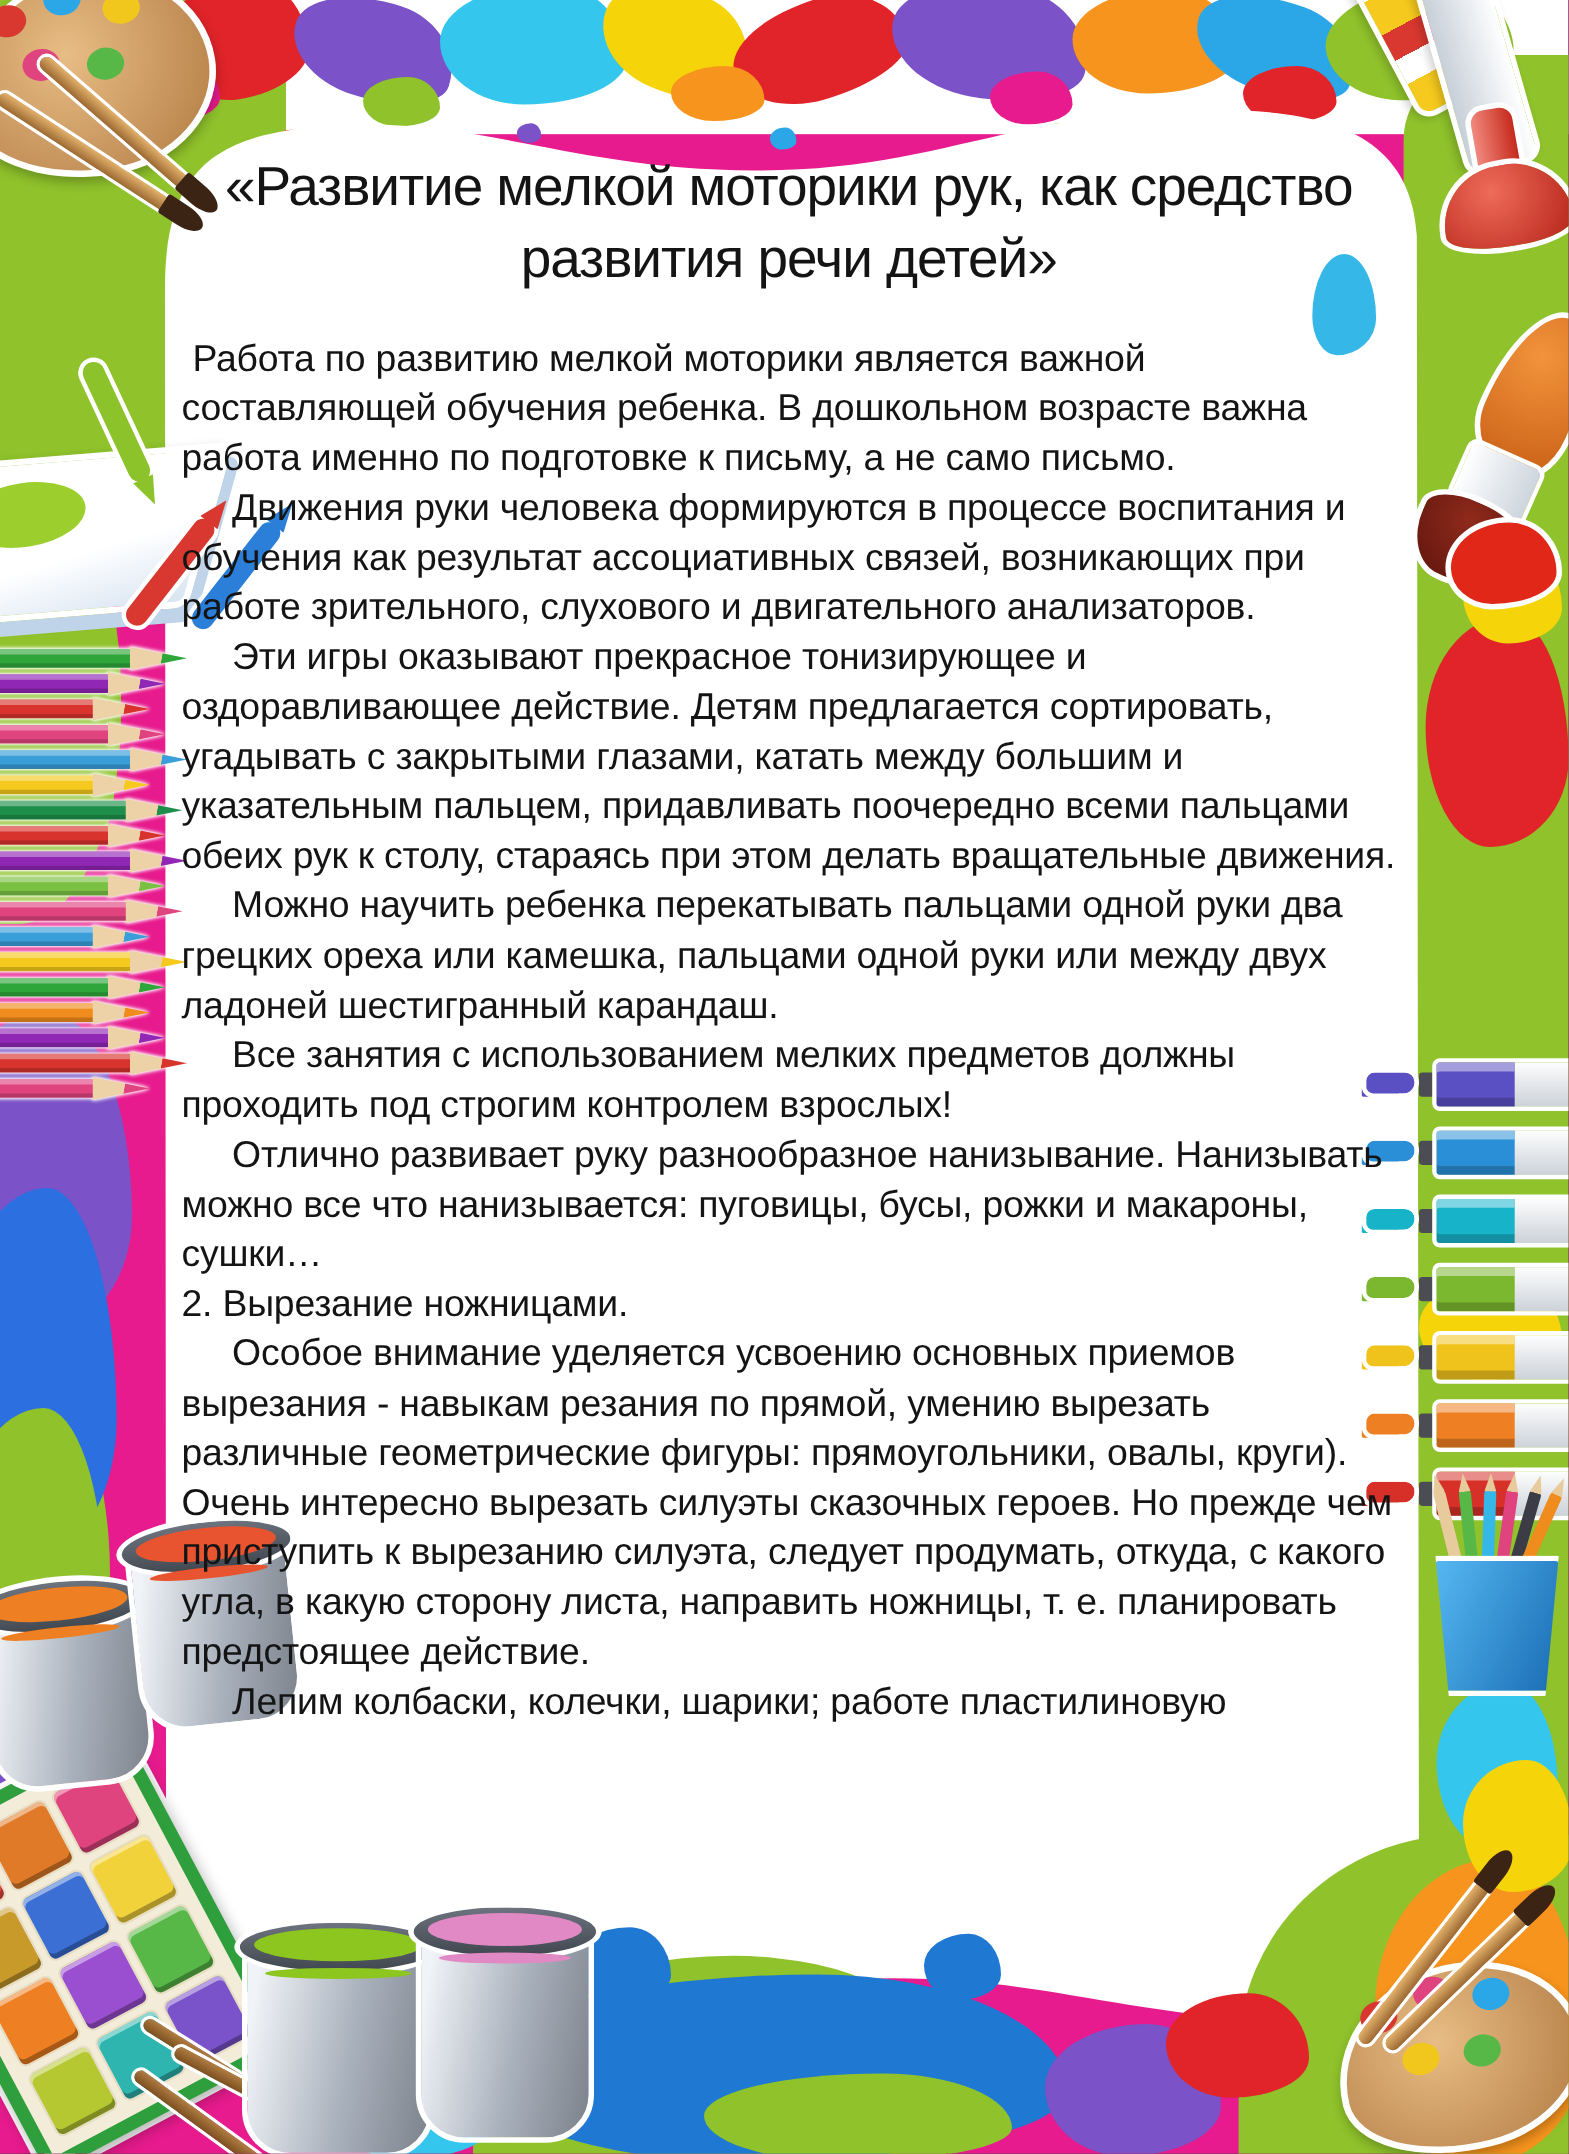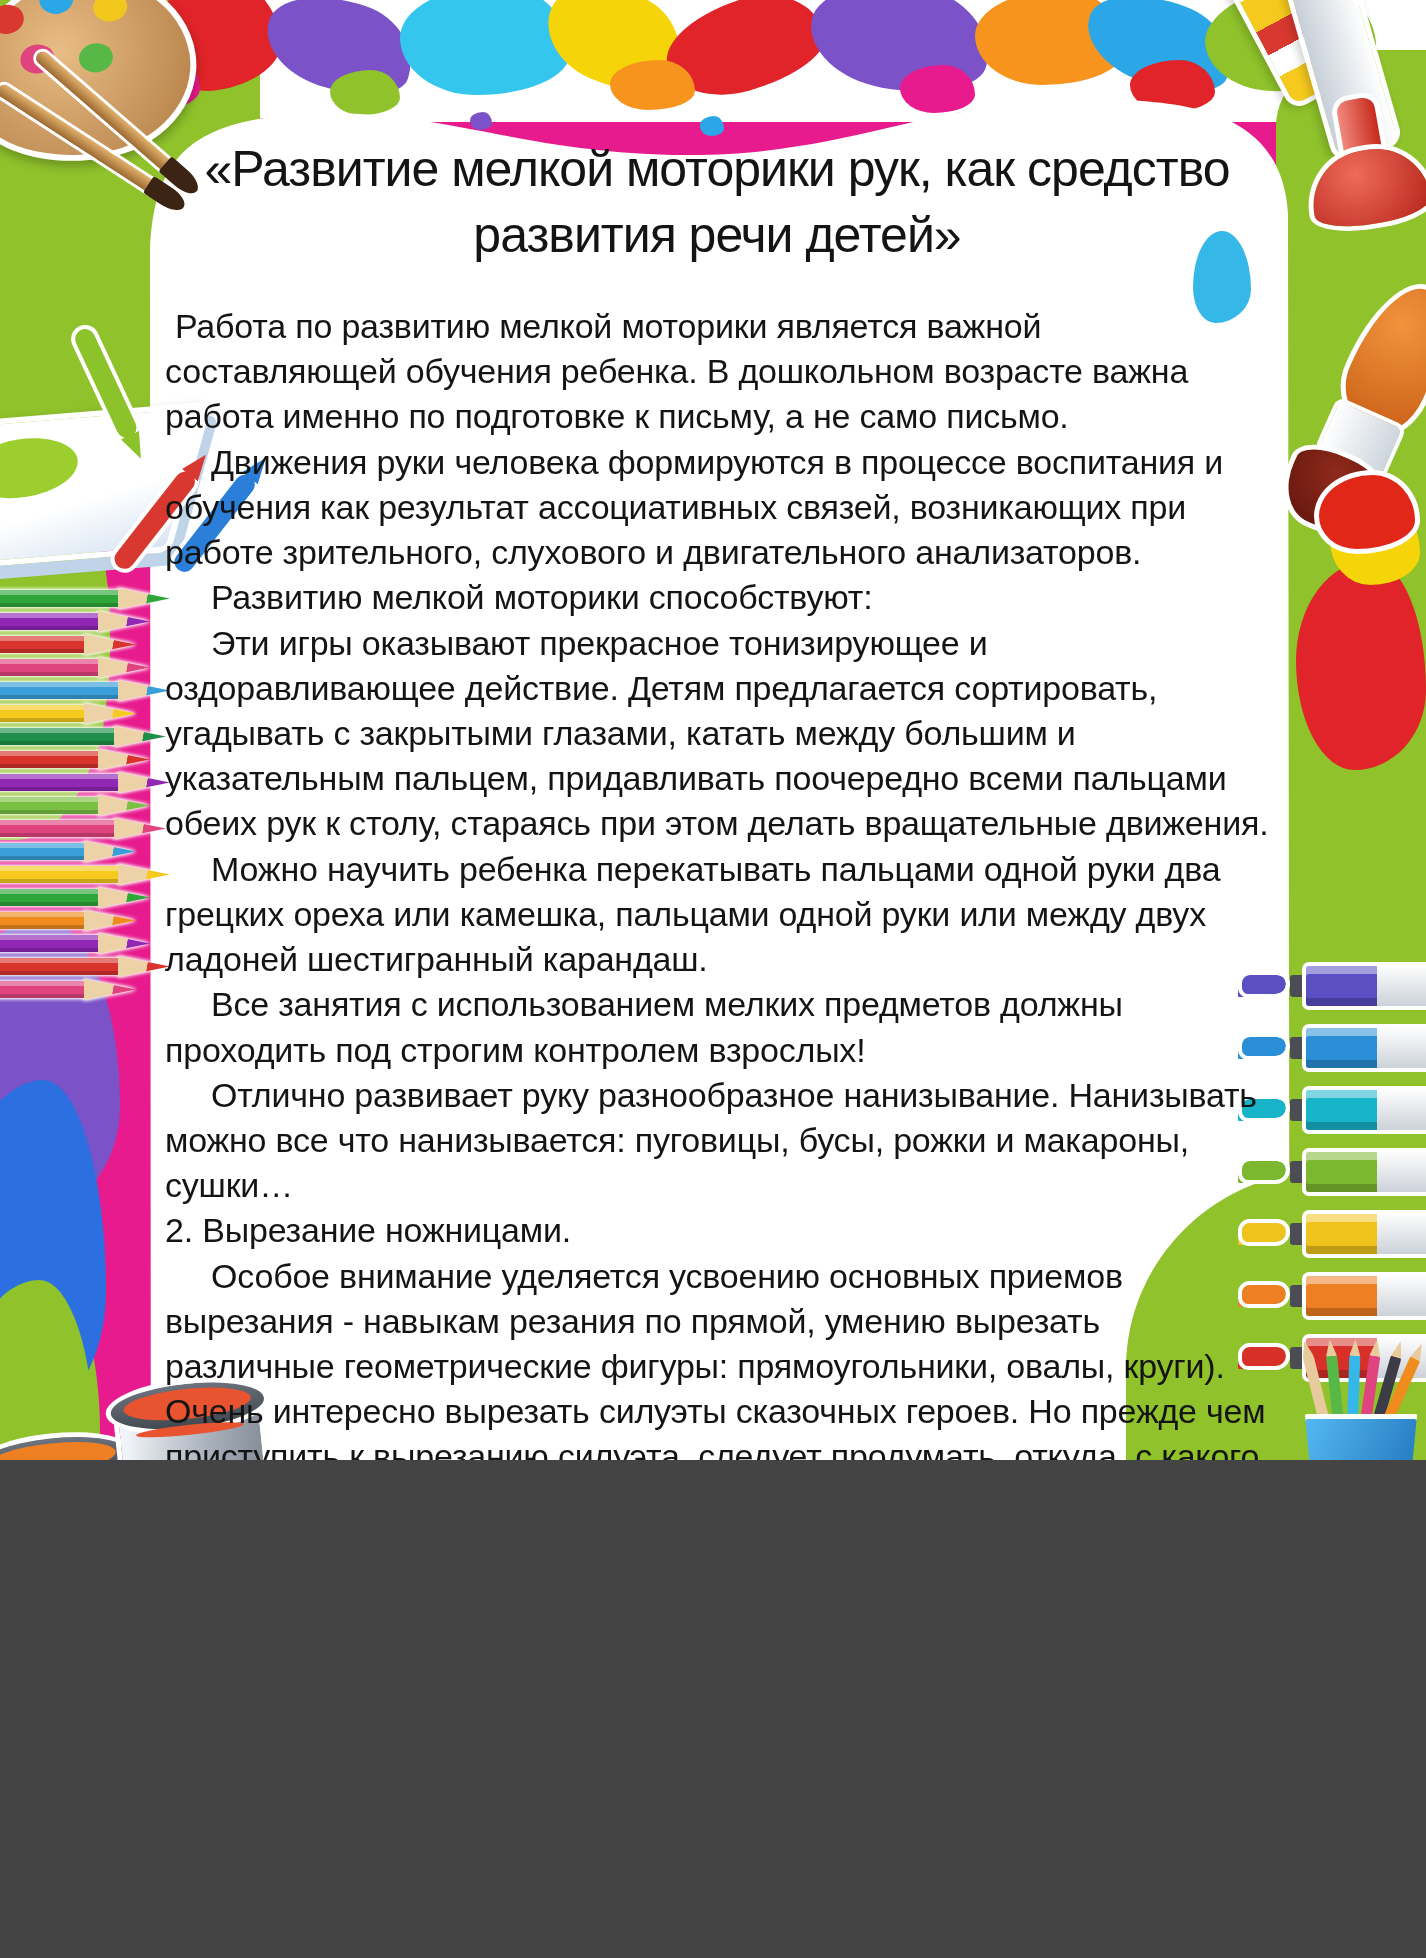--- a/index.html
+++ b/index.html
@@ -1,16 +1,16 @@
 <!DOCTYPE html>
 <html lang="ru"><head>
 <meta charset="utf-8">
 <style>
   html,body{margin:0;padding:0;background:#444;}
-  .page{position:relative;width:1426px;height:1460px;overflow:hidden;
+  .page{position:relative;width:1426px;height:1958px;overflow:hidden;
         background:#e71b8d;font-family:"Liberation Sans","DejaVu Sans",sans-serif;}
 
   
   .top-white{position:absolute;top:0;left:0;right:0;height:122px;background:#fff;}
   .green-zone{position:absolute;background:#8fc22b;}
   .gz-tl{left:-30px;top:-30px;width:290px;height:460px;border-radius:0 0 55% 45%/0 0 45% 40%;}
   .gz-lmid{left:-60px;top:420px;width:170px;height:420px;border-radius:0 60% 55% 0/0 50% 45% 0;}
   .gz-lbot{left:-50px;top:1250px;width:150px;height:380px;border-radius:0 55% 60% 0;}
   .gz-right{right:-50px;top:50px;width:200px;height:1920px;border-radius:45% 0 0 40%/4% 0 0 5%;}
   .gz-bot{left:430px;top:1778px;width:430px;height:220px;border-radius:55% 45% 0 0;z-index:3;}
@@ -410,21 +410,20 @@
     <div class="dab" style="left:92px;top:108px;background:#f2c71d"></div>
     <div class="dab" style="left:148px;top:114px;background:#58b847"></div>
     <div class="brush" style="left:40px;top:30px;width:190px;transform:rotate(-38deg)"></div>
     <div class="brush" style="left:70px;top:54px;width:180px;transform:rotate(-30deg)"></div>
   </div>
 
   <div class="content">
     <h1>«Развитие мелкой моторики рук, как средство развития речи детей»</h1>
     <p class="p first">Работа по развитию мелкой моторики является важной составляющей обучения ребенка. В дошкольном возрасте важна работа именно по подготовке к письму, а не само письмо.</p>
     <p class="p indent">Движения руки человека формируются в процессе воспитания и обучения как результат ассоциативных связей, возникающих при работе зрительного, слухового и двигательного анализаторов.</p>
-    <p class="p indent">Развитию мелкой моторики способствуют:</p>
     <p class="p indent">Эти игры оказывают прекрасное тонизирующее и оздоравливающее действие. Детям предлагается сортировать, угадывать с закрытыми глазами, катать между большим и указательным пальцем, придавливать поочередно всеми пальцами обеих рук к столу, стараясь при этом делать вращательные движения.</p>
     <p class="p indent">Можно научить ребенка перекатывать пальцами одной руки два грецких ореха или камешка, пальцами одной руки или между двух ладоней шестигранный карандаш.</p>
     <p class="p indent">Все занятия с использованием мелких предметов должны проходить под строгим контролем взрослых!</p>
     <p class="p indent">Отлично развивает руку разнообразное нанизывание. Нанизывать можно все что нанизывается: пуговицы, бусы, рожки и макароны, сушки…</p>
     <p class="p flush">2. Вырезание ножницами.</p>
     <p class="p indent">Особое внимание уделяется усвоению основных приемов вырезания - навыкам резания по прямой, умению вырезать различные геометрические фигуры: прямоугольники, овалы, круги). Очень интересно вырезать силуэты сказочных героев. Но прежде чем приступить к вырезанию силуэта, следует продумать, откуда, с какого угла, в какую сторону листа, направить ножницы, т. е. планировать предстоящее действие.</p>
     <p class="p indent">Лепим колбаски, колечки, шарики; работе пластилиновую</p>
   </div>
 
 </div>

